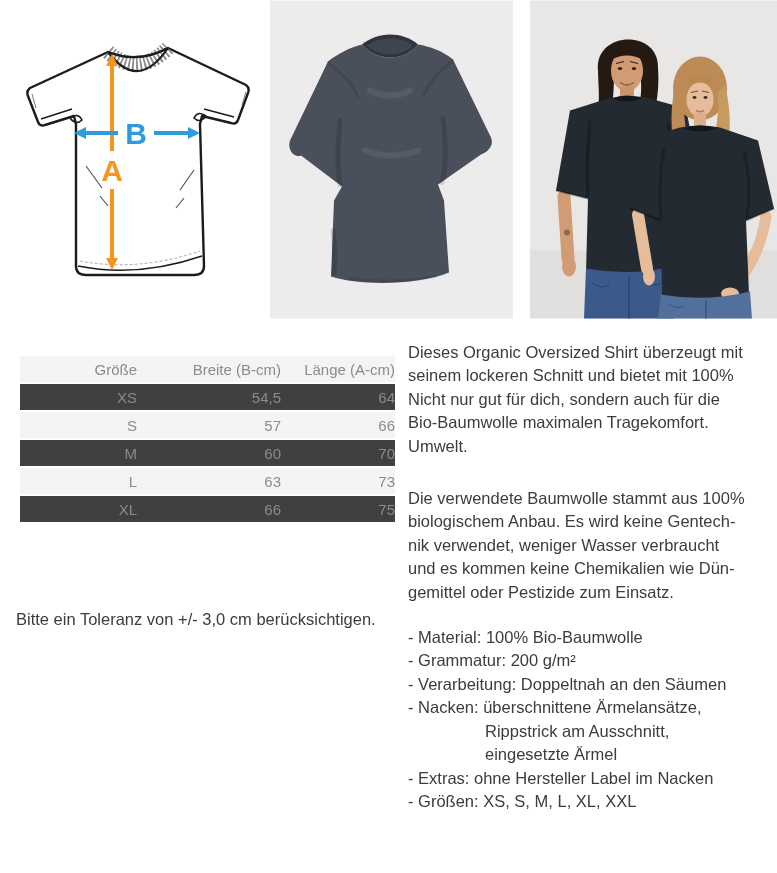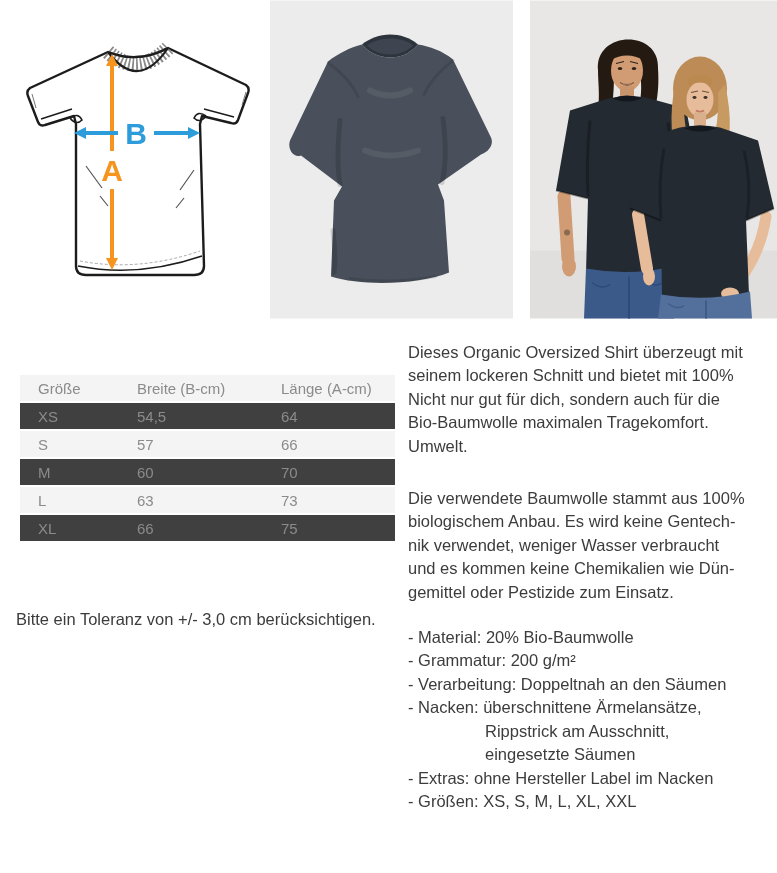--- a/index.html
+++ b/index.html
@@ -8,21 +8,21 @@
     font-family:"Liberation Sans","DejaVu Sans",sans-serif;overflow:hidden;
   }
   
   .panel{position:absolute;}
   #diagram-panel{left:8px;top:4px;width:250px;height:310px;}
   #flat-panel{left:270px;top:0;width:243px;height:319px;}
   #models-panel{left:530px;top:0;width:247px;height:319px;}
   .panel svg{display:block;width:100%;height:100%;}
 
   
-  .size-table{position:absolute;left:20px;top:375px;width:375px;}
+  .size-table{position:absolute;left:20px;top:356px;width:375px;text-align:right;}
   .t-row{
     display:grid;grid-template-columns:99px 144px 1fr;align-items:center;
     height:26px;margin-bottom:2px;padding-left:18px;
     background:#f4f4f4;color:#8b8b8b;font-size:15px;
   }
   .t-row.alt{background:#404040;}
   .tolerance-note{
     position:absolute;left:16px;top:610px;
     font-size:16.5px;color:#3c3c3c;white-space:nowrap;
   }
@@ -221,22 +221,22 @@
     <span class="line">Umwelt.</span>
   </p>
   <p class="desc-para-2">
     <span class="line">Die verwendete Baumwolle stammt aus 100%</span>
     <span class="line">biologischem Anbau. Es wird keine Gentech-</span>
     <span class="line">nik verwendet, weniger Wasser verbraucht</span>
     <span class="line">und es kommen keine Chemikalien wie Dün-</span>
     <span class="line">gemittel oder Pestizide zum Einsatz.</span>
   </p>
   <div>
-    <div class="spec-line">- Material: 20% Bio-Baumwolle</div>
+    <div class="spec-line">- Material: 100% Bio-Baumwolle</div>
     <div class="spec-line">- Grammatur: 200 g/m²</div>
     <div class="spec-line">- Verarbeitung: Doppeltnah an den Säumen</div>
     <div class="spec-line">- Nacken: überschnittene Ärmelansätze,</div>
     <div class="spec-line indent">Rippstrick am Ausschnitt,</div>
-    <div class="spec-line indent">eingesetzte Säumen</div>
+    <div class="spec-line indent">eingesetzte Ärmel</div>
     <div class="spec-line">- Extras: ohne Hersteller Label im Nacken</div>
     <div class="spec-line">- Größen: XS, S, M, L, XL, XXL</div>
   </div>
 </div>
 
 </body></html>

